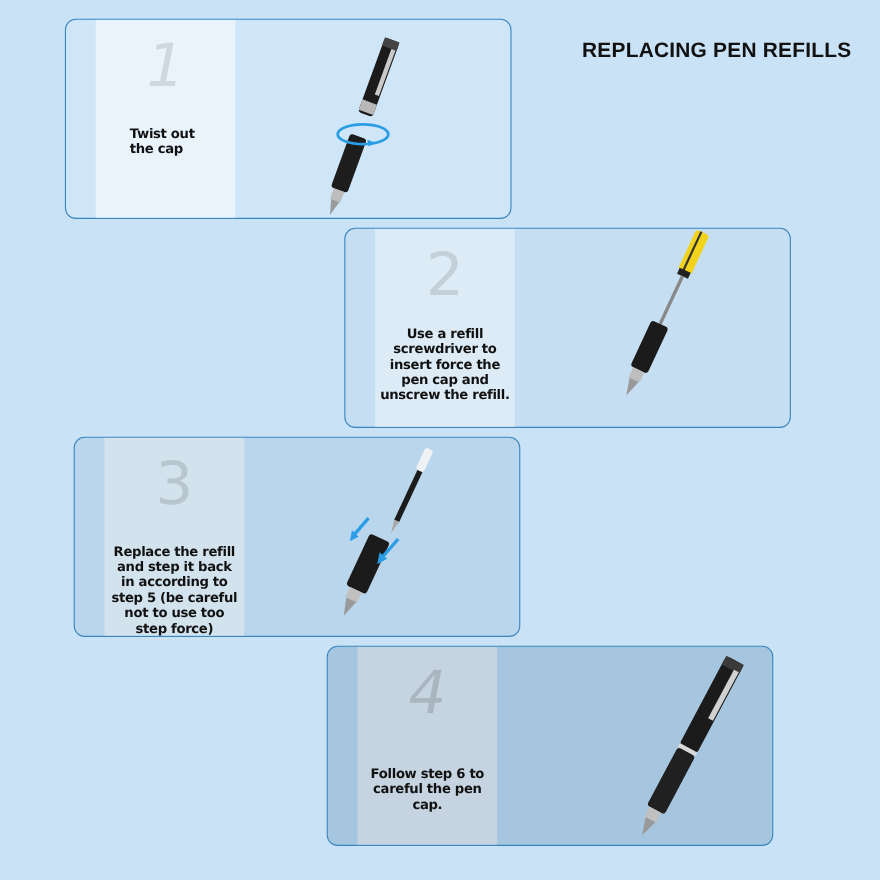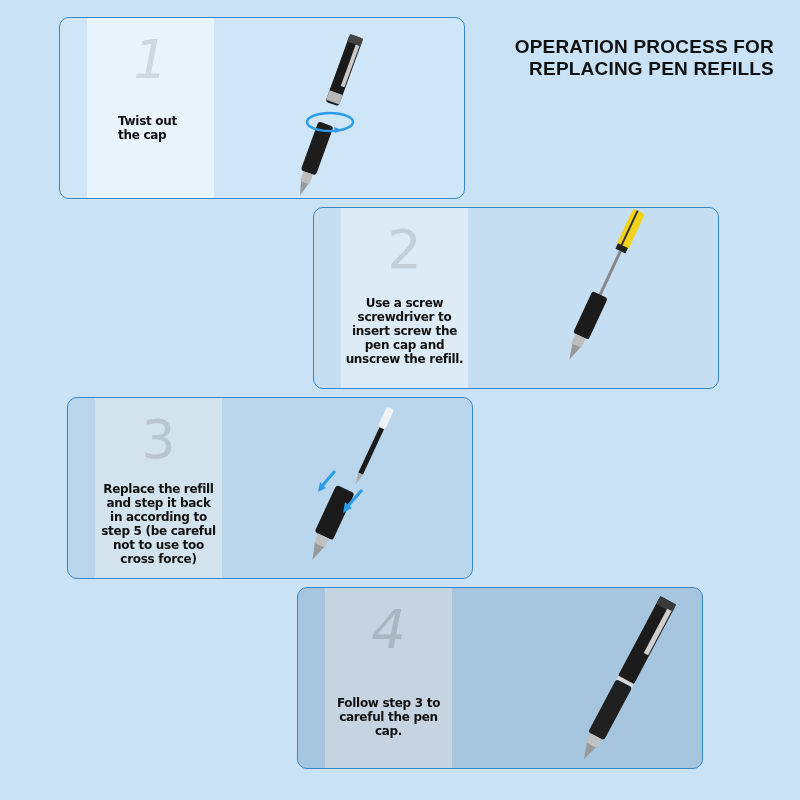--- a/index.html
+++ b/index.html
@@ -9,21 +9,20 @@
   .panel{position:absolute;top:0;bottom:0;left:27px;width:127px;display:flex;flex-direction:column;align-items:center;}
   .num{font-family:"DejaVu Sans",sans-serif;font-style:italic;font-size:54px;font-weight:400;margin-top:10px;line-height:64px;}
   .desc{font-family:"DejaVu Sans",sans-serif;font-weight:700;font-size:12px;line-height:14px;color:#111;text-align:center;letter-spacing:-0.3px;}
   .art{position:absolute;top:0;bottom:0;right:0;left:154px;}
   svg{position:absolute;left:0;top:0;}
 </style>
 </head>
 <body>
 
 <div class="title">
-  <div>OPERATION PROCESS FOR</div>
   <div>REPLACING PEN REFILLS</div>
 </div>
 
 <div class="card" style="left:59px;top:17px;background:#cfe6f8;">
   <div class="panel" style="background:#e8f3fb;">
     <div class="num" style="color:#cdd8e0;">1</div>
     <div class="desc" style="margin-top:22px;text-align:left;align-self:flex-start;margin-left:31px;">
       <div>Twist out</div>
       <div>the cap</div>
     </div>
@@ -46,23 +45,23 @@
       <ellipse cx="116" cy="104" rx="23" ry="9" fill="none" stroke="#2a9de6" stroke-width="2.5"></ellipse>
       <polygon points="128,112 120,109 121,115" fill="#2a9de6"></polygon>
     </svg>
   </div>
 </div>
 
 <div class="card" style="left:313px;top:207px;background:#c5def2;">
   <div class="panel" style="background:#dcebf6;">
     <div class="num" style="color:#c4cfd8;font-style:normal;">2</div>
     <div class="desc" style="margin-top:14px;">
-      <div>Use a screw</div>
+      <div>Use a refill</div>
       <div>screwdriver to</div>
-      <div>insert screw the</div>
+      <div>insert force the</div>
       <div>pen cap and</div>
       <div>unscrew the refill.</div>
     </div>
   </div>
   <div class="art">
     <svg width="252" height="182" viewBox="0 0 252 182">
       <g transform="rotate(25 130 90)">
         <rect x="124" y="-6" width="13" height="40" rx="3" fill="#f2d21a"></rect>
         <rect x="128" y="-6" width="2" height="40" fill="#333"></rect>
         <rect x="125" y="32" width="11" height="6" fill="#222"></rect>
@@ -71,27 +70,27 @@
         <rect x="125" y="132" width="11" height="10" fill="#bdbdbd"></rect>
         <polygon points="126,142 135,142 130,158" fill="#999"></polygon>
       </g>
     </svg>
   </div>
 </div>
 
 <div class="card" style="left:67px;top:397px;background:#b9d6ec;">
   <div class="panel" style="background:#d3e3ee;">
     <div class="num" style="color:#b9c6cf;font-style:normal;">3</div>
-    <div class="desc" style="margin-top:10px;">
+    <div class="desc" style="margin-top:22px;">
       <div>Replace the refill</div>
       <div>and step it back</div>
       <div>in according to</div>
       <div>step 5 (be careful</div>
       <div>not to use too</div>
-      <div>cross force)</div>
+      <div>step force)</div>
     </div>
   </div>
   <div class="art">
     <svg width="252" height="182" viewBox="0 0 252 182">
       <g transform="rotate(25 150 50)">
         <rect x="146" y="6" width="8" height="22" rx="3" fill="#eef2f5"></rect>
         <rect x="148" y="28" width="5" height="50" fill="#1b1b1b"></rect>
         <polygon points="148,78 153,78 150.5,90" fill="#aaa"></polygon>
       </g>
       <g transform="rotate(25 110 120)">
@@ -104,21 +103,21 @@
       <line x1="140" y1="92" x2="126" y2="108" stroke="#2a9de6" stroke-width="3"></line>
       <polygon points="121,115 123,104 130,110" fill="#2a9de6"></polygon>
     </svg>
   </div>
 </div>
 
 <div class="card" style="left:297px;top:587px;background:#a6c6df;">
   <div class="panel" style="background:#c5d4e0;">
     <div class="num" style="color:#a9b6c0;">4</div>
     <div class="desc" style="margin-top:34px;">
-      <div>Follow step 3 to</div>
+      <div>Follow step 6 to</div>
       <div>careful the pen</div>
       <div>cap.</div>
     </div>
   </div>
   <div class="art">
     <svg width="252" height="182" viewBox="0 0 252 182">
       <g transform="rotate(28 175 90)">
         <rect x="166" y="2" width="18" height="92" rx="4" fill="#1b1b1b"></rect>
         <rect x="166" y="2" width="18" height="9" fill="#3a3a3a"></rect>
         <rect x="178" y="10" width="5" height="50" fill="#d0d0d0"></rect>

